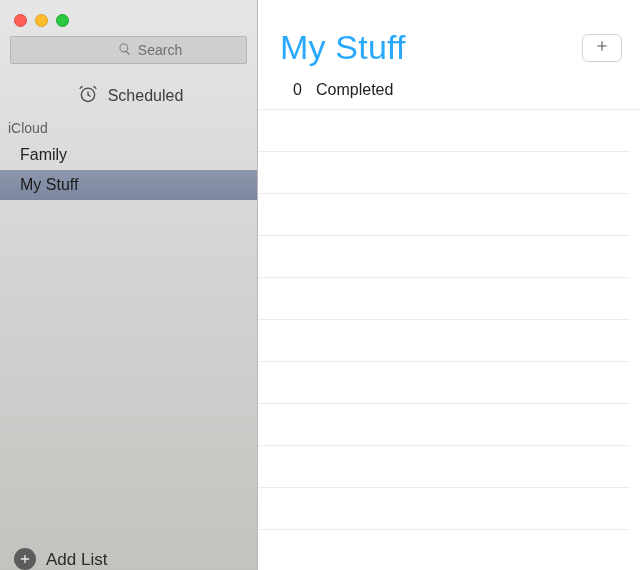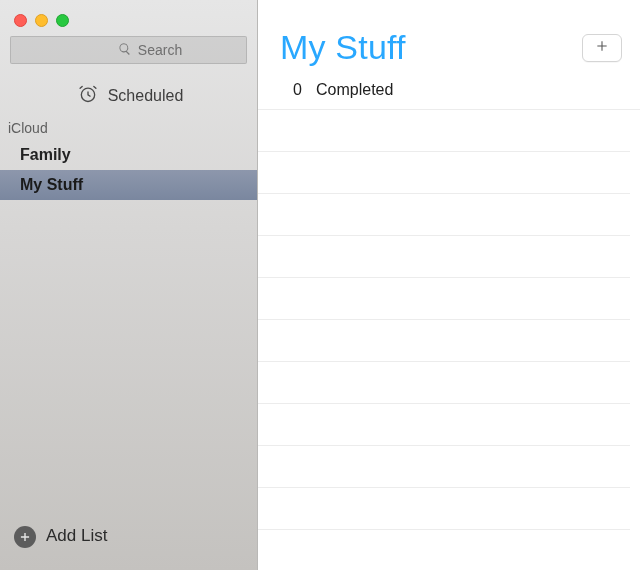--- a/index.html
+++ b/index.html
@@ -71,33 +71,32 @@
 
   .list-items { }
   .list-item {
     height: 30px;
     display: flex;
     align-items: center;
     padding-left: 20px;
     font-size: 16px;
     color: #222;
     cursor: default;
-    font-weight: bold;
   }
   .list-item.selected {
     background: linear-gradient(180deg, #8d97ac 0%, #7a879f 100%);
     color: #1a1a1a;
   }
 
   .sidebar-footer {
     position: absolute;
     bottom: 0; left: 0; right: 0;
     height: 44px;
     display: flex;
-    align-items: flex-start;
+    align-items: flex-end;
     gap: 10px;
     padding-left: 14px;
     font-size: 17px;
     color: #2b2b2b;
   }
   .add-list-icon {
     width: 22px; height: 22px; border-radius: 50%;
     background: #5c5c5c;
     display: flex; align-items: center; justify-content: center;
   }

